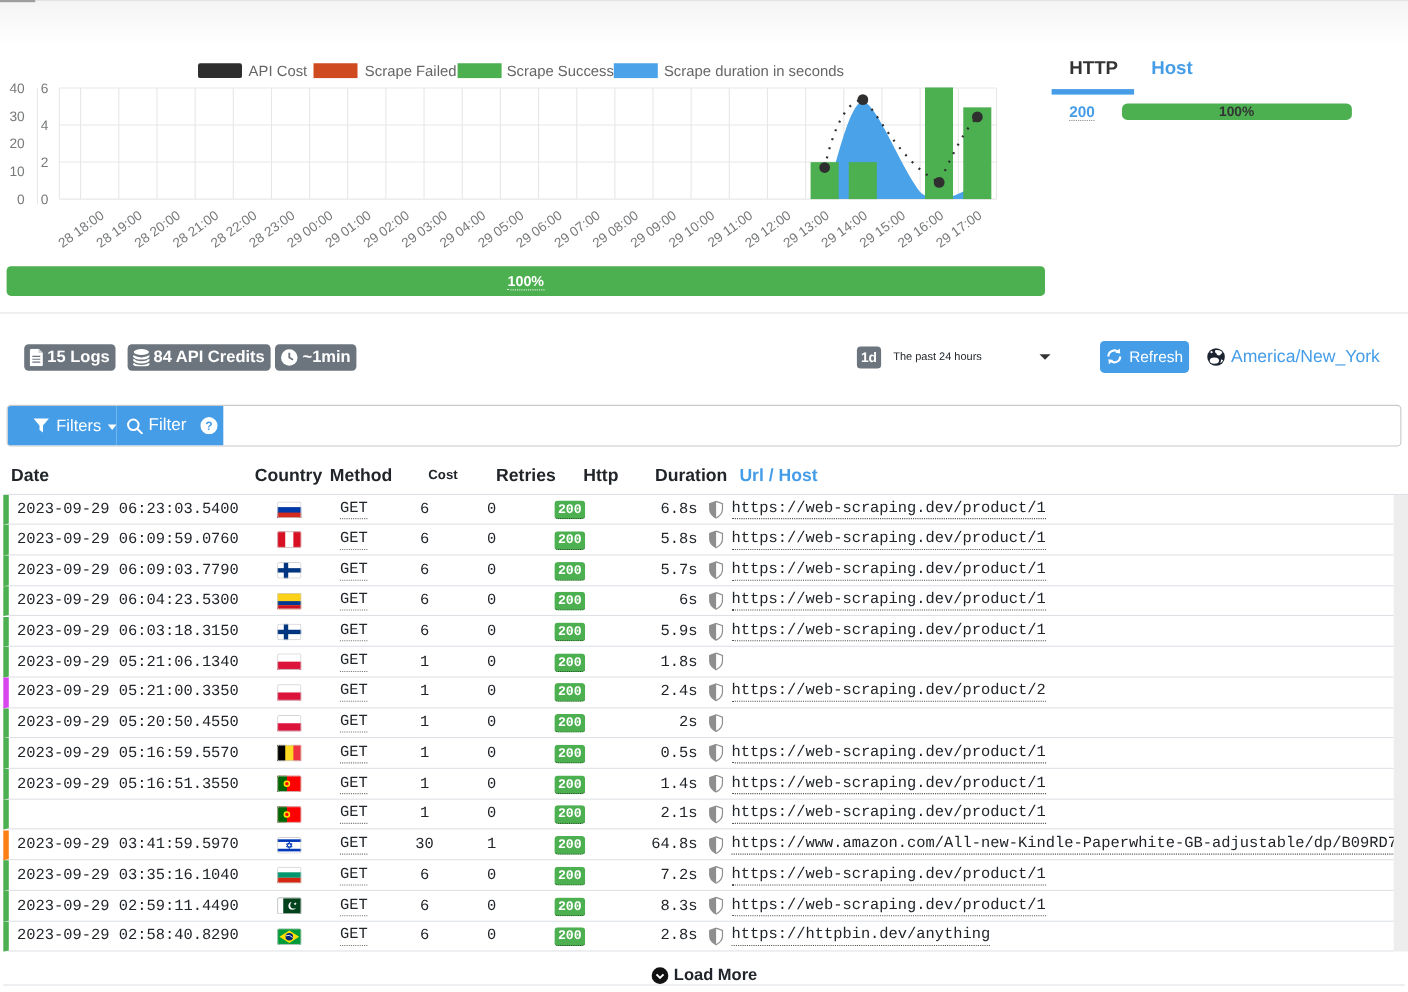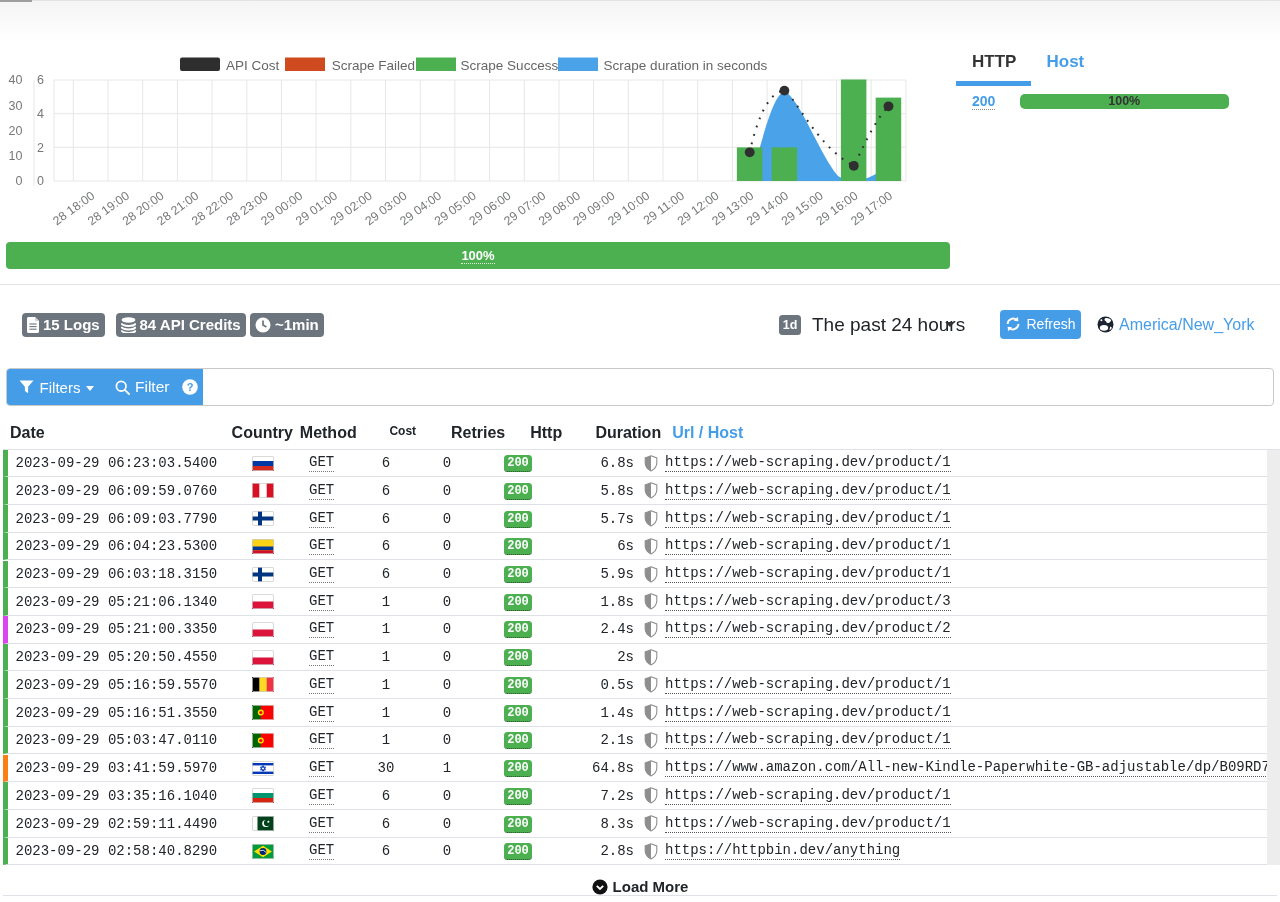--- a/index.html
+++ b/index.html
@@ -128,41 +128,41 @@
     <span>84 API Credits</span>
   </div>
 <div class="badge-g" style="left:250px;top:312.5px">
     <svg width="16" height="16" viewBox="0 0 16 16">
       <circle cx="8" cy="8" r="7.5" fill="#fff"></circle>
       <path d="M8 3.6V8l3.4 2" fill="none" stroke="#6c757d" stroke-width="1.7"></path>
     </svg>
     <span>~1min</span>
   </div>
 <div class="abs" style="left:779px;top:315px;width:22px;height:19.5px;background:#6c757d;border-radius:3.5px;color:#fff;font-weight:bold;font-size:12.5px;display:flex;align-items:center;justify-content:center">1d</div>
-<div class="abs" style="left:812px;top:314px;height:21px;font-size:19px;color:#212529;display:flex;align-items:center">The past 24 hours</div>
+<div class="abs" style="left:812px;top:314px;height:21px;font-size:10px;color:#212529;display:flex;align-items:center">The past 24 hours</div>
 <div class="abs" style="left:945px;top:322px;width:0;height:0;border-left:5px solid transparent;border-right:5px solid transparent;border-top:5.5px solid #333"></div>
 <div class="abs" style="left:1000px;top:309.5px;width:81px;height:29.5px;background:#459de8;border-radius:4px;display:flex;align-items:center;justify-content:center;gap:5px;color:#fff;font-size:14px">
     <svg width="16" height="16" viewBox="0 0 16 16">
       <path fill="none" stroke="#fff" stroke-width="1.9" d="M2.6 8a5.4 5.4 0 0 1 9.2-3.8"></path>
       <path fill="#fff" d="M12.9 0.8 L13.4 5.3 L8.9 4.7 Z"></path>
       <path fill="none" stroke="#fff" stroke-width="1.9" d="M13.4 8a5.4 5.4 0 0 1-9.2 3.8"></path>
       <path fill="#fff" d="M3.1 15.2 L2.6 10.7 L7.1 11.3 Z"></path>
     </svg>
     <span>Refresh</span>
   </div>
 <div class="abs" style="left:1097px;top:315.5px"><svg width="17" height="17" viewBox="0 0 17 17">
       <circle cx="8.5" cy="8.5" r="8" fill="#1b2430"></circle>
       <ellipse cx="7" cy="11.8" rx="4.2" ry="2.9" fill="#fff"></ellipse>
       <path d="M8.2 2.2 C10.5 1.8 13 2.6 14.2 4.2 C13.4 6.2 11.8 7.4 10.4 7 C9 6.6 9.4 5.2 8.2 4.8 C7.2 4.4 7.4 2.6 8.2 2.2 Z" fill="#fff"></path>
       <circle cx="4.4" cy="4.2" r="1" fill="#fff"></circle>
       <path d="M13.2 10.5 l1.8 1.2 a8 8 0 0 1 -2.6 2.6 z" fill="#fff"></path>
     </svg></div>
 <div class="abs" style="left:1119px;top:314px;height:21px;font-size:16px;color:#459de8;display:flex;align-items:center">America/New_York</div>
 <div class="abs" style="left:6px;top:368px;width:1268px;height:38px;border:1px solid #c9c9c9;border-radius:4px;background:#fff;display:flex;align-items:stretch;overflow:hidden">
-<div style="width:99px;background:#459de8;display:flex;align-items:center;justify-content:center;gap:6px;color:#fff;font-size:15px">
+<div style="width:99px;background:#459de8;display:flex;align-items:center;justify-content:flex-end;gap:6px;color:#fff;font-size:15px">
       <svg width="15" height="14" viewBox="0 0 15 14">
         <path d="M0.5 0.5h14l-5.4 6.3v6.4l-3.2-2.3V6.8z" fill="#fff"></path>
       </svg>
       <span>Filters</span>
       <span style="width:0;height:0;border-left:4.5px solid transparent;border-right:4.5px solid transparent;border-top:5px solid #fff;margin-top:2px"></span>
     </div>
 <div style="width:97px;background:#459de8;display:flex;align-items:center;color:#fff;font-size:15.5px;padding-left:9px;gap:5px">
       <svg width="15" height="15" viewBox="0 0 15 15">
         <circle cx="6.2" cy="6.2" r="4.8" fill="none" stroke="#fff" stroke-width="1.8"></circle>
         <line x1="9.8" y1="9.8" x2="14" y2="14" stroke="#fff" stroke-width="1.8" stroke-linecap="round"></line>
@@ -347,23 +347,20 @@
     <span class="c" style="left:496px;top:5.5px;height:17px;width:28px;background:#4caf50;border-radius:3.5px;justify-content:center;border-bottom:1.5px dotted rgba(0,0,0,.55)">
       <span class="mono" style="color:#fff;font-weight:bold;font-size:12px">200</span>
     </span>
     <span class="c mono" style="left:546px;width:80px;justify-content:flex-end">1.8s</span>
     <span class="c" style="left:636px">
       <svg width="14" height="17" viewBox="0 0 14 17">
         <path d="M7 0.8L12.8 2.9V8c0 3.6-2.3 6.1-5.8 7.9C3.5 14.1 1.2 11.6 1.2 8V2.9z" fill="#fff" stroke="#8e8e8e" stroke-width="1.1"></path>
         <path d="M7 0.8L1.2 2.9V8c0 3.6 2.3 6.1 5.8 7.9z" fill="#8e8e8e"></path>
       </svg>
     </span>
-    <span class="c mono" style="left:657px;white-space:nowrap">
-      <span style="border-bottom:1px dotted #555;line-height:17px">https://web-scraping.dev/product/3</span>
-    </span>
   </div>
 <div class="row" style="top:615.9px;border-left:5px solid #d946ef">
     <span class="c mono" style="left:7.5px">2023-09-29 05:21:00.3350</span>
     <span class="c" style="left:244px">
       <svg width="22" height="15" viewBox="0 0 22 15">
         <rect width="22" height="15" rx="1.5" fill="#fff"></rect>
         <rect y="7.5" width="22" height="7.5" fill="#dc143c"></rect>
         <rect x="0.4" y="0.4" width="21.2" height="14.2" rx="1.5" fill="none" stroke="#ccc" stroke-width="0.8"></rect>
       </svg>
     </span>
@@ -464,21 +461,20 @@
       <svg width="14" height="17" viewBox="0 0 14 17">
         <path d="M7 0.8L12.8 2.9V8c0 3.6-2.3 6.1-5.8 7.9C3.5 14.1 1.2 11.6 1.2 8V2.9z" fill="#fff" stroke="#8e8e8e" stroke-width="1.1"></path>
         <path d="M7 0.8L1.2 2.9V8c0 3.6 2.3 6.1 5.8 7.9z" fill="#8e8e8e"></path>
       </svg>
     </span>
     <span class="c mono" style="left:657px;white-space:nowrap">
       <span style="border-bottom:1px dotted #555;line-height:17px">https://web-scraping.dev/product/1</span>
     </span>
   </div>
 <div class="row" style="top:726.8px;border-left:5px solid #4caf50">
-    <span class="c mono" style="left:7.5px">2023-09-29 05:03:47.0110</span>
     <span class="c" style="left:244px">
       <svg width="22" height="15" viewBox="0 0 22 15">
         <rect width="22" height="15" rx="1.5" fill="#f00"></rect>
         <rect width="8.8" height="15" fill="#060"></rect>
         <circle cx="8.8" cy="7.5" r="3" fill="#ffe800"></circle>
         <circle cx="8.8" cy="7.5" r="1.6" fill="#f00"></circle>
         <rect x="0.4" y="0.4" width="21.2" height="14.2" rx="1.5" fill="none" stroke="#ccc" stroke-width="0.8"></rect>
       </svg>
     </span>
     <span class="c mono" style="left:301px">

